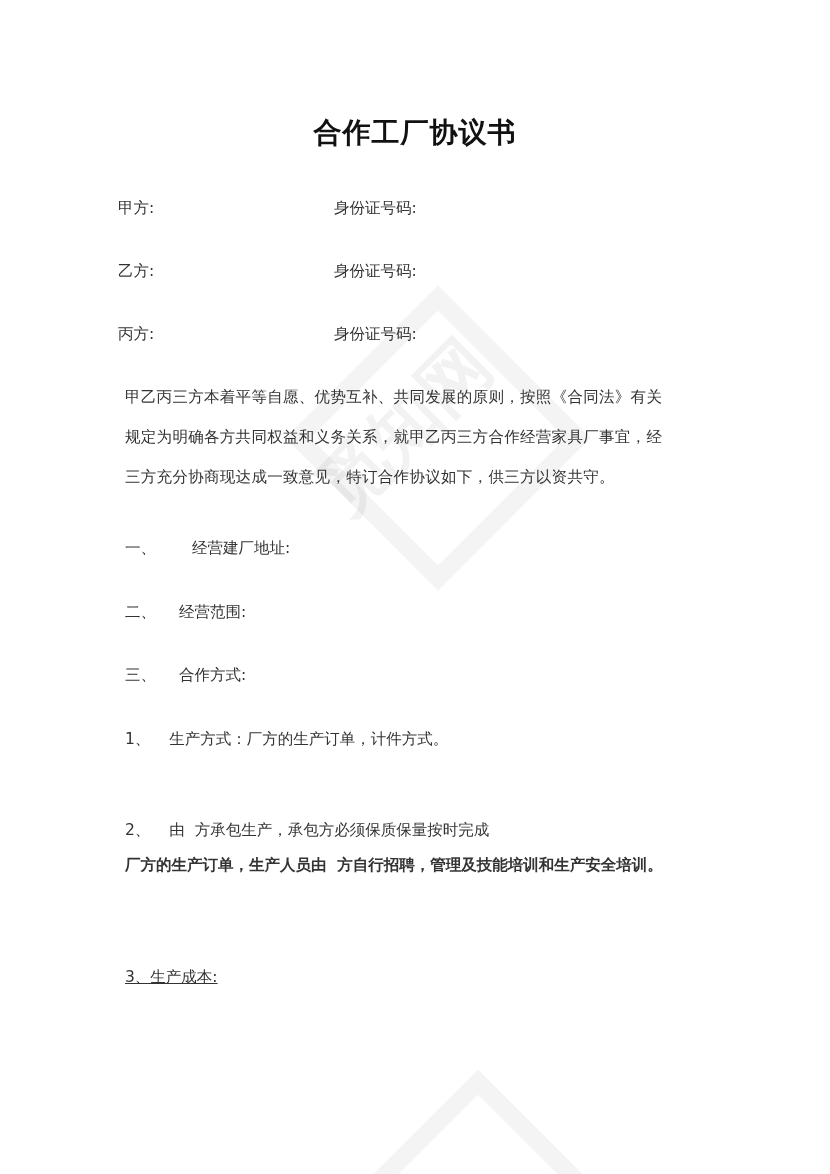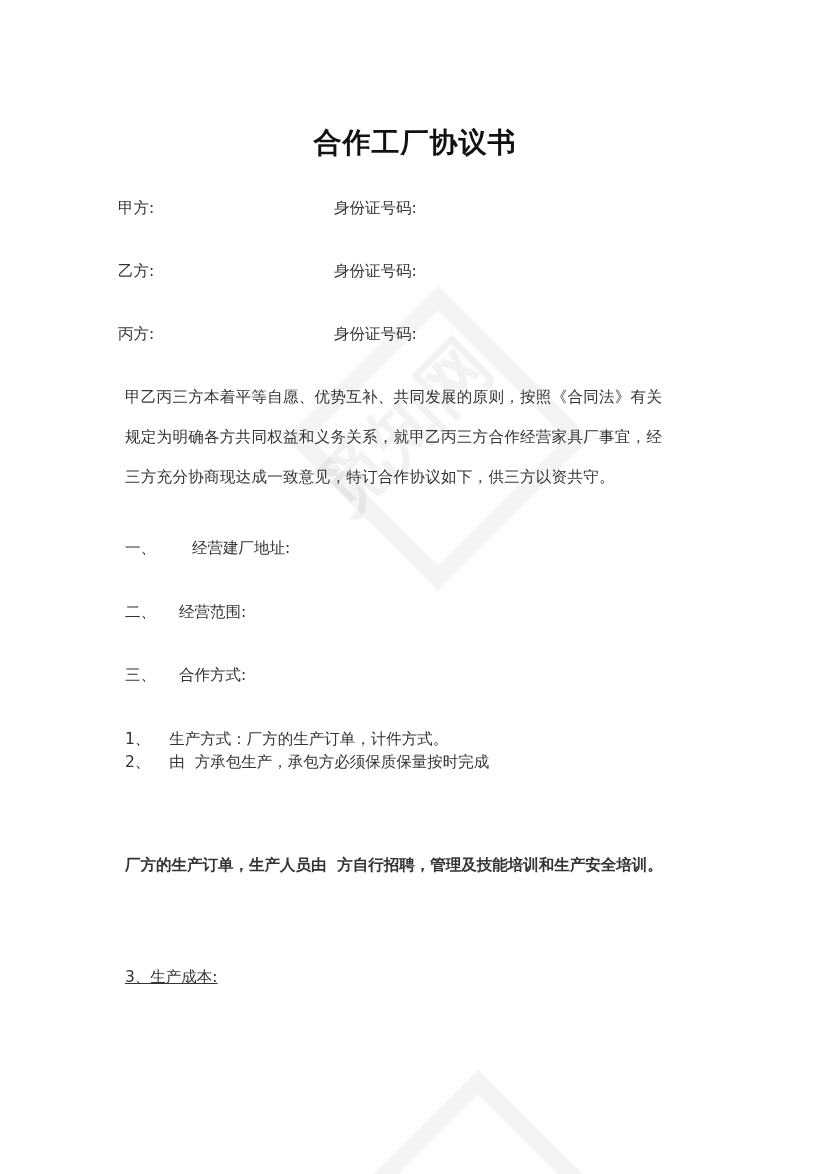--- a/index.html
+++ b/index.html
@@ -12,21 +12,21 @@
     border: 18px solid rgba(0,0,0,0.045);
     transform: rotate(45deg);
   }
   .wm-text {
     position: absolute; pointer-events: none; color: rgba(0,0,0,0.05);
     font-weight: bold; font-size: 70px; transform: rotate(-45deg); white-space: nowrap;
   }
   .title {
     position: absolute; top: 114px; left: 0; width: 830px; text-align: center;
     font-family: "DejaVu Serif", "Liberation Serif", serif;
-    font-weight: bold; font-size: 28px; color: #111; letter-spacing: 1px; margin-top: 10px;
+    font-weight: bold; font-size: 28px; color: #111; letter-spacing: 1px;
   }
   .line {
     position: absolute; left: 125px; font-size: 15.5px; color: #333; white-space: nowrap;
   }
   .party-label { position: absolute; left: 118px; }
   .id-label { position: absolute; left: 334px; }
   .para { position: absolute; left: 125px; width: 590px; font-size: 15.5px; color: #333; line-height: 40px; letter-spacing: 0.3px; }
   .para div { white-space: nowrap; }
 </style>
 </head>
@@ -67,18 +67,18 @@
 </div>
 <div class="line" style="top:665px;">
   <span>三、</span>
   <span style="margin-left:18px;">合作方式:</span>
 </div>
 
 <div class="line" style="top:729px;">
   <span>1、</span>
   <span style="margin-left:14px;">生产方式：厂方的生产订单，计件方式。</span>
 </div>
-<div class="line" style="top:752px;">
+<div class="line" style="top:820px;">
   <span>2、</span>
   <span style="margin-left:14px; white-space:pre;">由  方承包生产，承包方必须保质保量按时完成</span>
 </div>
 <div class="line" style="top:855px; white-space:pre;font-weight:bold;">厂方的生产订单，生产人员由  方自行招聘，管理及技能培训和生产安全培训。</div>
 <div class="line" style="top:967px;text-decoration:underline;">3、生产成本:</div>
 
 </body></html>

